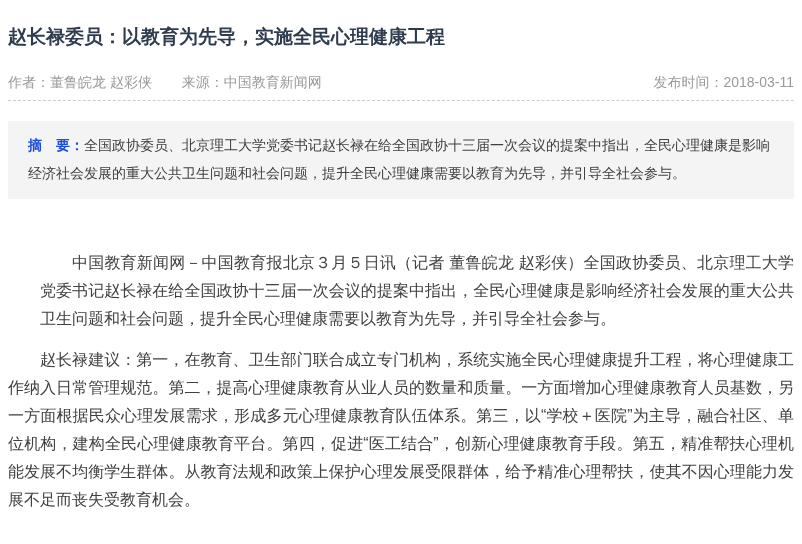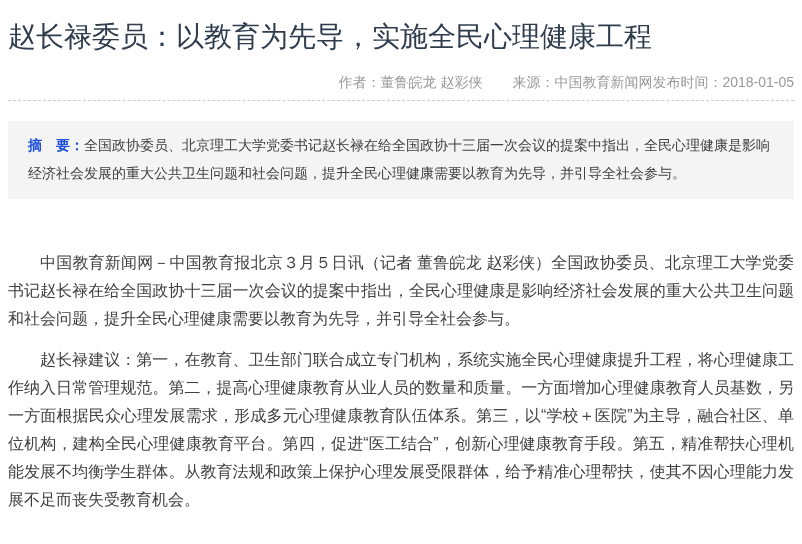--- a/index.html
+++ b/index.html
@@ -12,28 +12,28 @@
     height: 544px;
     overflow: hidden;
     font-family: "Liberation Sans", "DejaVu Sans", sans-serif;
   }
   .page {
     width: 786px;
     padding: 0 8px;
   }
   .article-title {
     margin: 22px 0 0 0;
-    font-size: 28px;
+    font-size: 19px;
     line-height: 30px;
-    font-weight: normal;
+    font-weight: bold;
     color: #2e3c4e;
   }
   .meta-row {
     display: flex;
-    justify-content: flex-end;
+    justify-content: space-between;
     align-items: baseline;
     margin-top: 20px;
     font-size: 14px;
     line-height: 20px;
     color: #999999;
   }
   .meta-left .meta-item { margin-right: 26px; }
   .meta-left .meta-item:last-child { margin-right: 0; }
   .dashed-divider {
     border: none;
@@ -56,36 +56,37 @@
   .article-body p {
     margin: 13px 0 0 0;
     font-size: 16px;
     line-height: 28px;
     color: #404040;
     text-indent: 2em;
     text-align: justify;
   }
   .article-body p.first {
     margin-top: 50px;
+    margin-left: 32px;
   }
 </style>
 </head>
 <body>
 
 <div class="page">
 
   <h1 class="article-title">赵长禄委员：以教育为先导，实施全民心理健康工程</h1>
 
   <div class="meta-row">
     <div class="meta-left">
       <span class="meta-item"><span>作者：</span><span>董鲁皖龙 赵彩侠</span></span>
       <span class="meta-item"><span>来源：</span><span>中国教育新闻网</span></span>
     </div>
     <div class="meta-right">
-      <span>发布时间：</span><span>2018-01-05</span>
+      <span>发布时间：</span><span>2018-03-11</span>
     </div>
   </div>
 
   <hr class="dashed-divider">
 
   <div class="abstract-box">
     <span class="abstract-label">摘　要：</span><span>全国政协委员、北京理工大学党委书记赵长禄在给全国政协十三届一次会议的提案中指出，全民心理健康是影响经济社会发展的重大公共卫生问题和社会问题，提升全民心理健康需要以教育为先导，并引导全社会参与。</span>
   </div>
 
   <div class="article-body">

